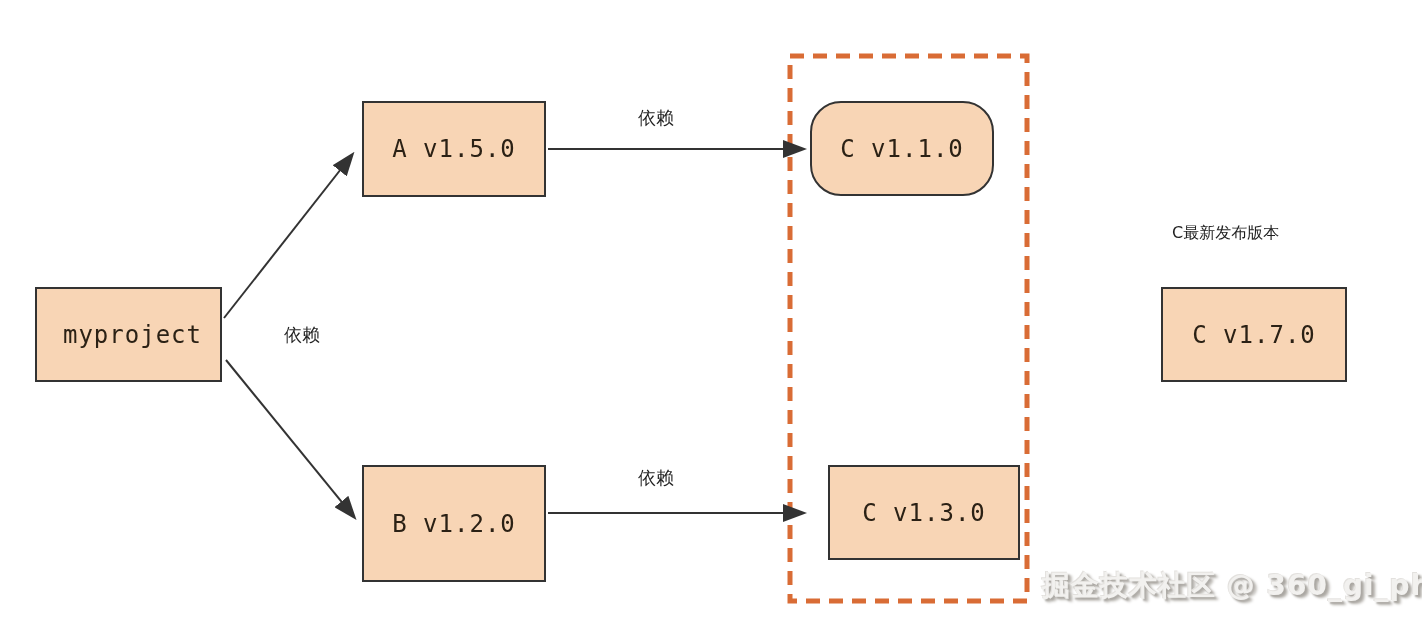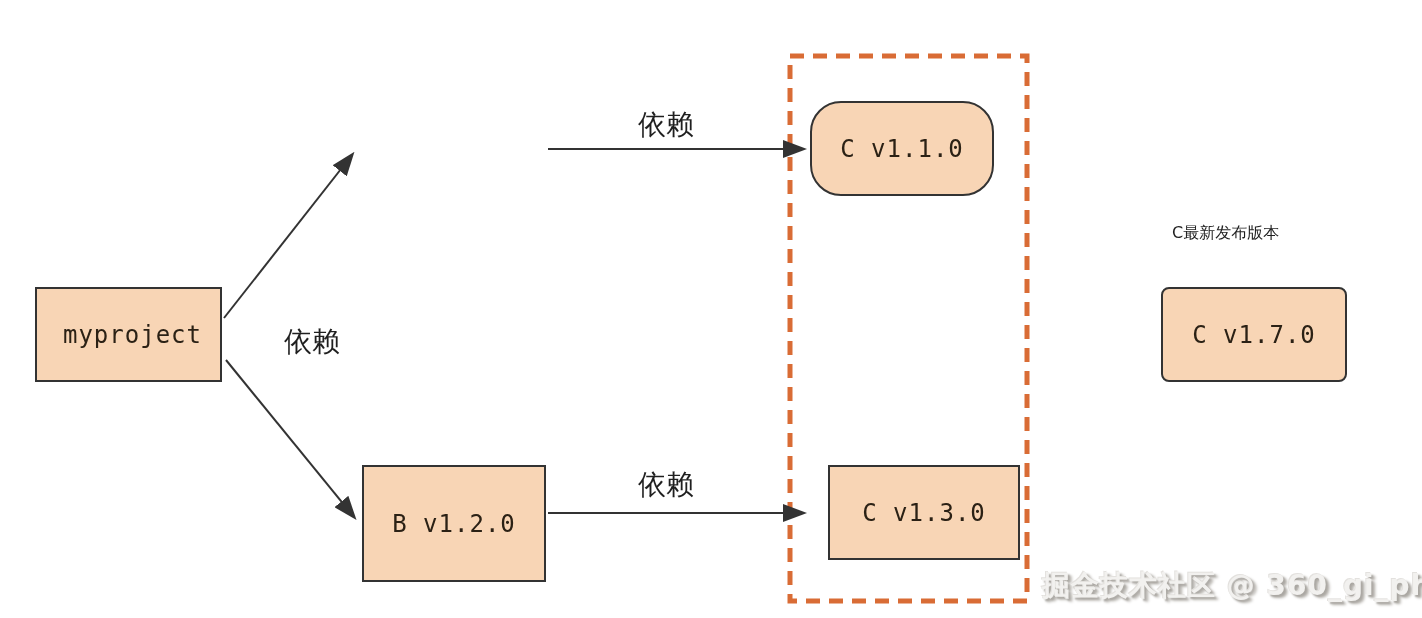--- a/index.html
+++ b/index.html
@@ -27,24 +27,24 @@
     font-family: "DejaVu Sans Mono", "Liberation Mono", monospace;
     font-size: 24px;
     color: #2b2115;
     letter-spacing: 1px;
   }
   .node-myproject { left: 35px;  top: 287px; width: 187px; height: 95px; padding-left: 8px; }
   .node-a         { left: 362px; top: 101px; width: 184px; height: 96px; }
   .node-b         { left: 362px; top: 465px; width: 184px; height: 117px; }
   .node-c1        { left: 810px; top: 101px; width: 184px; height: 95px; border-radius: 31px; }
   .node-c3        { left: 828px; top: 465px; width: 192px; height: 95px; }
-  .node-c7        { left: 1161px; top: 287px; width: 186px; height: 95px; border-radius: 8px; }
+  .node-c7        { left: 1161px; top: 287px; width: 186px; height: 95px; }
   .edge-label {
     position: absolute;
-    font-size: 28px;
+    font-size: 18px;
     color: #1f1f1f;
     font-weight: 500;
     white-space: nowrap;
   }
   .edge-label-root   { left: 284px; top: 323px; }
   .edge-label-top    { left: 638px; top: 106px; }
   .edge-label-bottom { left: 638px; top: 466px; }
   .latest-title {
     position: absolute;
     left: 1172px; top: 223px;
@@ -85,20 +85,23 @@
     <line class="arrow-line" x1="224" y1="318" x2="352" y2="155" marker-end="url(#arrowhead)"></line>
     <line class="arrow-line" x1="226" y1="360" x2="354" y2="517" marker-end="url(#arrowhead)"></line>
     <line class="arrow-line" x1="548" y1="149" x2="803" y2="149" marker-end="url(#arrowhead)"></line>
     <line class="arrow-line" x1="548" y1="513" x2="803" y2="513" marker-end="url(#arrowhead)"></line>
   </svg>
 
   <div class="node node-myproject">
     <span>myproject</span>
   </div>
 
+  <div class="node node-a">
+    <span>A v1.5.0</span>
+  </div>
 
   <div class="node node-b">
     <span>B v1.2.0</span>
   </div>
 
   <div class="node node-c1">
     <span>C v1.1.0</span>
   </div>
 
   <div class="node node-c3">

